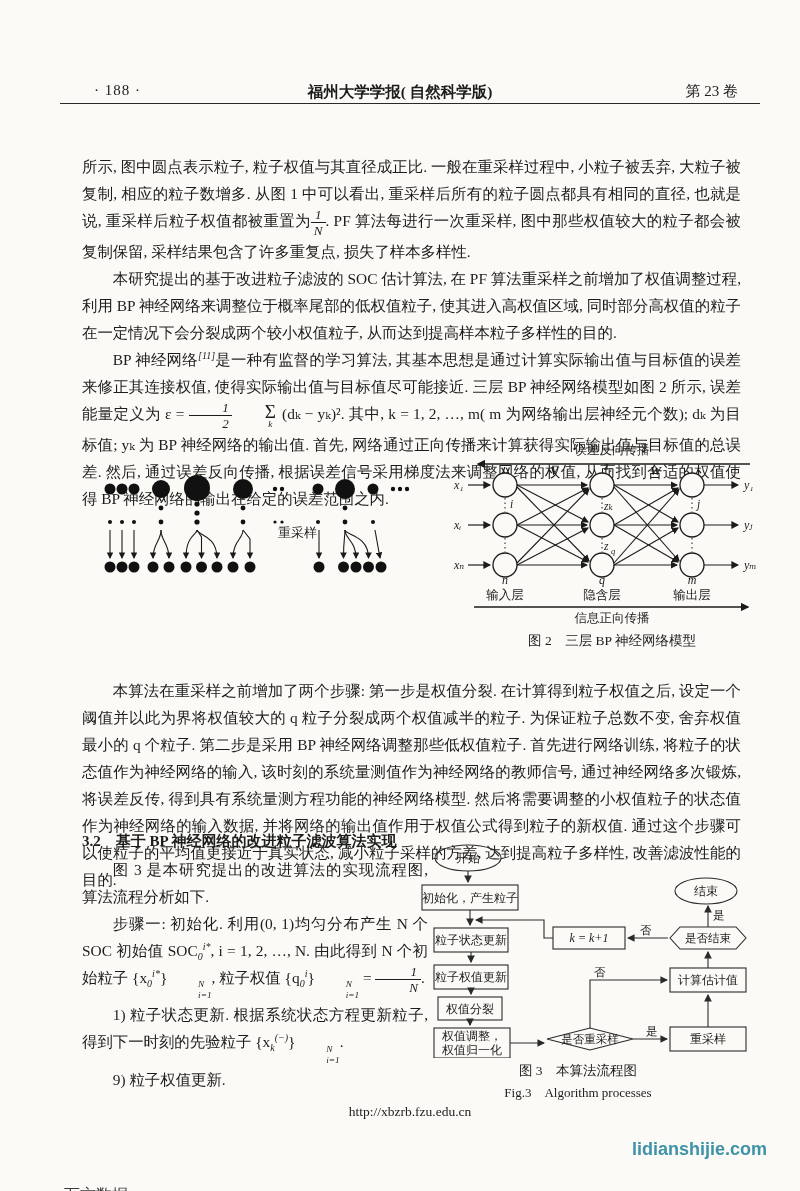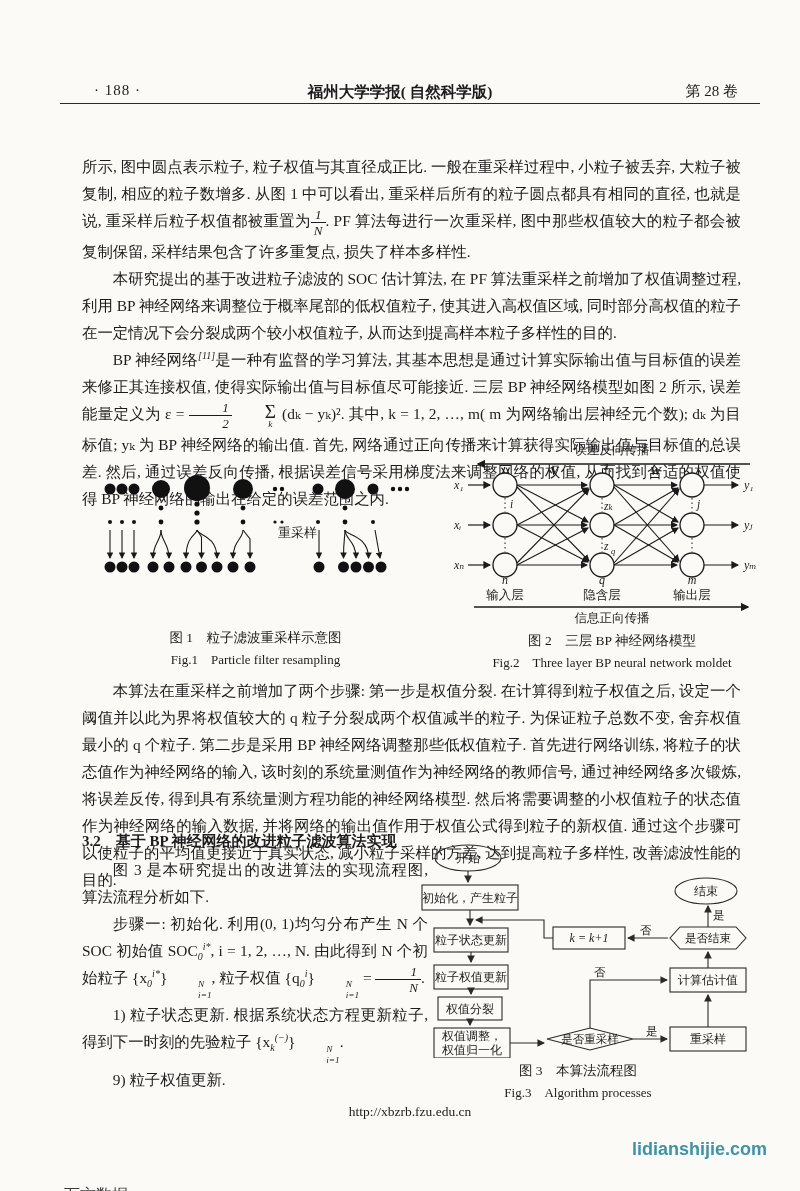--- a/index.html
+++ b/index.html
@@ -33,21 +33,21 @@
   
   .url{top:1104px;left:10px;width:800px;text-align:center;font-size:13.5px;}
   .wanfang{top:1148px;left:64px;font-size:16px;color:#3c3c3c;margin-top:37px;}
   .sitemark{top:1139px;right:33px;font-size:18px;font-family:"Liberation Sans","DejaVu Sans",sans-serif;font-weight:bold;}
 </style>
 </head>
 <body>
 
 <div class="abs hdr-pageno">· 188 ·</div>
 <div class="abs hdr-journal">福州大学学报( 自然科学版)</div>
-<div class="abs hdr-volume">第 28 卷</div>
+<div class="abs hdr-volume">第 23 卷</div>
 <div class="abs hdr-rule"></div>
 
 <div class="abs textblock" style="top:114px;margin-top:39px;">
   <p>所示, 图中圆点表示粒子, 粒子权值与其直径成正比. 一般在重采样过程中, 小粒子被丢弃, 大粒子被复制, 相应的粒子数增多. 从图 1 中可以看出, 重采样后所有的粒子圆点都具有相同的直径, 也就是说, 重采样后粒子权值都被重置为<span class="frac">
         <span class="num">1</span>
         <span class="den">N</span>
       </span>. PF 算法每进行一次重采样, 图中那些权值较大的粒子都会被复制保留, 采样结果包含了许多重复点, 损失了样本多样性.</p>
   <p class="indent">本研究提出的基于改进粒子滤波的 SOC 估计算法, 在 PF 算法重采样之前增加了权值调整过程, 利用 BP 神经网络来调整位于概率尾部的低权值粒子, 使其进入高权值区域, 同时部分高权值的粒子在一定情况下会分裂成两个较小权值粒子, 从而达到提高样本粒子多样性的目的.</p>
   <p class="indent">BP 神经网络<sup class="mvar">[11]</sup>是一种有监督的学习算法, 其基本思想是通过计算实际输出值与目标值的误差来修正其连接权值, 使得实际输出值与目标值尽可能接近. 三层 BP 神经网络模型如图 2 所示, 误差能量定义为 ε = <span class="frac">
         <span class="num">1</span>
@@ -132,22 +132,20 @@
       <circle cx="145" cy="92" r="5.5"></circle>
         <circle cx="162" cy="92" r="5.5"></circle>
       <circle cx="231" cy="92" r="5.5"></circle>
       <circle cx="255.5" cy="92" r="5.5"></circle>
         <circle cx="268" cy="92" r="5.5"></circle>
         <circle cx="280.5" cy="92" r="5.5"></circle>
       <circle cx="293" cy="92" r="5.5"></circle>
     </g>
     <text x="190" y="62" font-size="13">重采样</text>
   </svg>
-  <div class="figcap" style="top:174px;">图 1　粒子滤波重采样示意图</div>
-  <div class="figcap-en" style="top:196px;">Fig.1　Particle filter resampling</div>
 </div>
 
 <div class="figbox" style="left:452px;top:442px;width:320px;height:240px;">
   <svg width="320" height="185" viewBox="0 0 320 185">
     <defs>
       <marker id="m2" viewBox="0 0 10 10" refX="8.5" refY="5" markerWidth="6.5" markerHeight="6.5" orient="auto-start-reverse">
         <path d="M0,0 L10,5 L0,10 z" fill="#1b1b1b"></path>
       </marker>
     </defs>
     <text x="160" y="12" font-size="12.5" text-anchor="middle">误差反向传播</text>
@@ -236,21 +234,20 @@
     </g>
     <g font-size="12.5" text-anchor="middle">
       <text x="53" y="157">输入层</text>
       <text x="150" y="157">隐含层</text>
       <text x="240" y="157">输出层</text>
     </g>
     <line x1="22" y1="165" x2="296" y2="165" stroke="#1b1b1b" stroke-width="1.3" marker-end="url(#m2)"></line>
     <text x="160" y="180" font-size="12.5" text-anchor="middle">信息正向传播</text>
   </svg>
   <div class="figcap" style="top:190px;">图 2　三层 BP 神经网络模型</div>
-  <div class="figcap-en" style="top:212px;">Fig.2　Three layer BP neural network moldet</div>
 </div>
 
 <div class="abs textblock" style="top:677px;">
   <p class="indent">本算法在重采样之前增加了两个步骤: 第一步是权值分裂. 在计算得到粒子权值之后, 设定一个阈值并以此为界将权值较大的 q 粒子分裂成两个权值减半的粒子. 为保证粒子总数不变, 舍弃权值最小的 q 个粒子. 第二步是采用 BP 神经网络调整那些低权值粒子. 首先进行网络训练, 将粒子的状态值作为神经网络的输入, 该时刻的系统量测值作为神经网络的教师信号, 通过神经网络多次锻炼, 将误差反传, 得到具有系统量测方程功能的神经网络模型. 然后将需要调整的小权值粒子的状态值作为神经网络的输入数据, 并将网络的输出值作用于权值公式得到粒子的新权值. 通过这个步骤可以使粒子的平均值更接近于真实状态, 减小粒子采样的方差, 达到提高粒子多样性, 改善滤波性能的目的.</p>
 </div>
 
 <div class="abs" style="top:832px;left:82px;width:660px;">
   <span class="sec-heading">3.2　基于 BP 神经网络的改进粒子滤波算法实现</span>
 </div>
 

